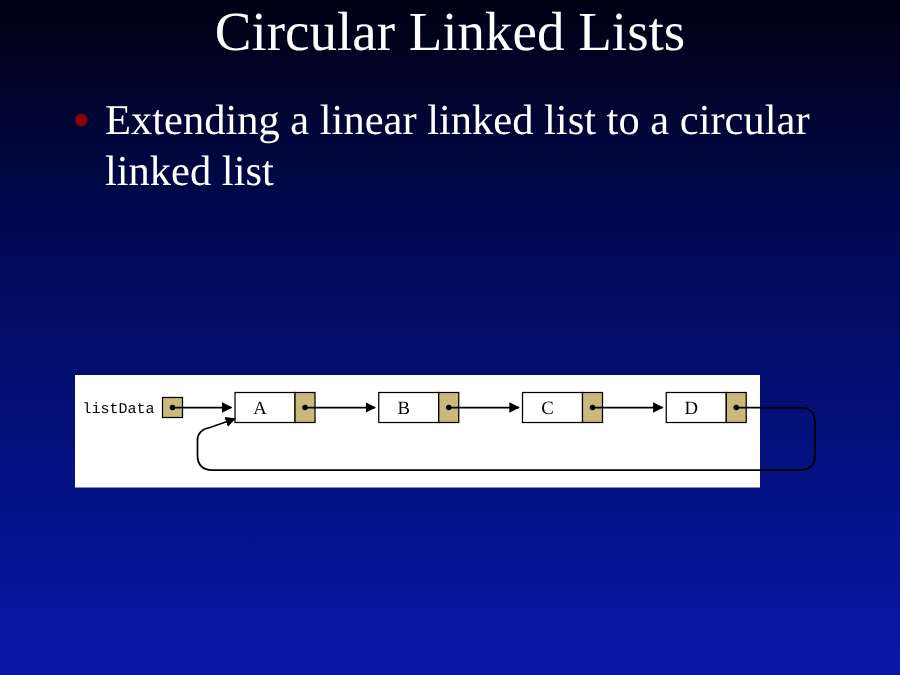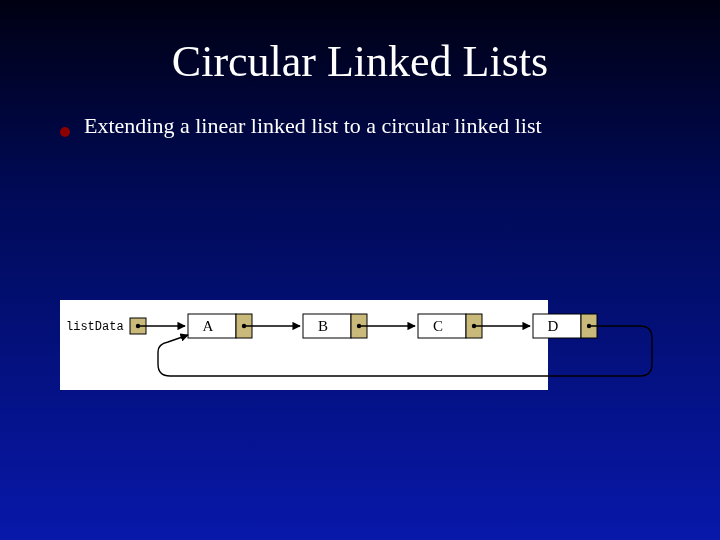--- a/index.html
+++ b/index.html
@@ -14,58 +14,57 @@
     width: 720px;
     height: 540px;
     background: linear-gradient(to bottom, #000012 0%, #000a55 35%, #0818aa 100%);
     color: #fff;
     position: relative;
     box-sizing: border-box;
   }
   .title {
     text-align: center;
     font-size: 44px;
-    padding-top: 36px;
     font-weight: 400;
     color: #fff;
   }
   .body {
     padding: 26px 60px 0 60px;
   }
   .bullet-row {
     display: flex;
     align-items: flex-start;
   }
   .bullet-dot {
     width: 10px;
     height: 10px;
     background: #8b0000;
     border-radius: 50%;
     margin-top: 14px;
     margin-right: 14px;
     flex: 0 0 auto;
   }
   .bullet-text {
-    font-size: 22px;
+    font-size: 34px;
     line-height: 1.2;
     color: #fff;
   }
   .sub-row {
     padding-left: 36px;
     padding-top: 10px;
   }
   .sub-text {
     font-size: 26px;
     color: #fff;
   }
   .diagram {
     position: absolute;
     left: 60px;
     top: 300px;
-    width: 488px;
+    width: 548px;
     height: 90px;
     background: #fff;
   }
   .diagram svg {
     width: 600px;
     height: 90px;
     display: block;
   }
   .d-label {
     font-family: "Courier New", monospace;

